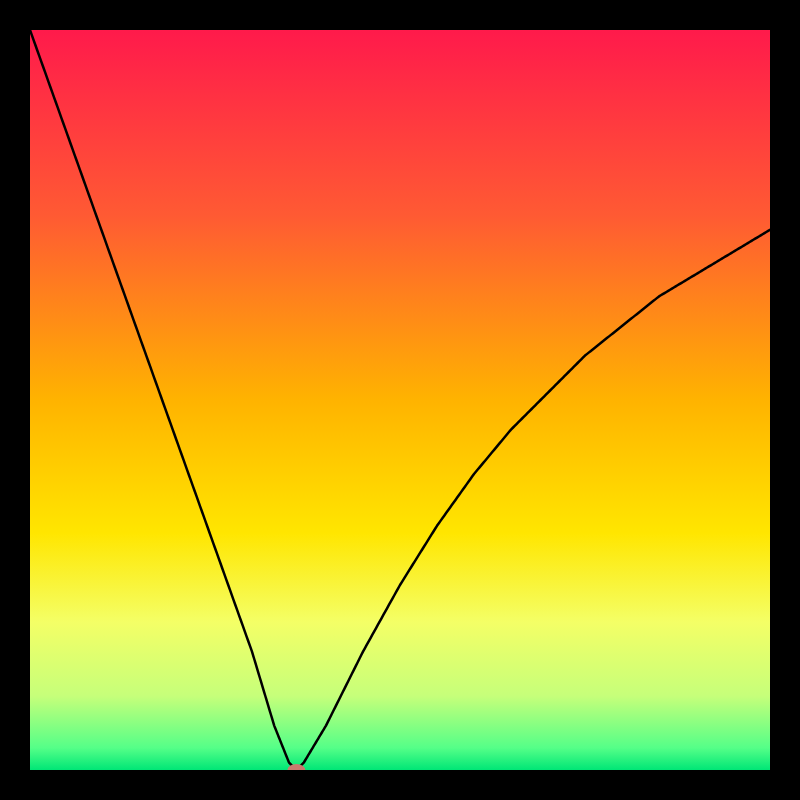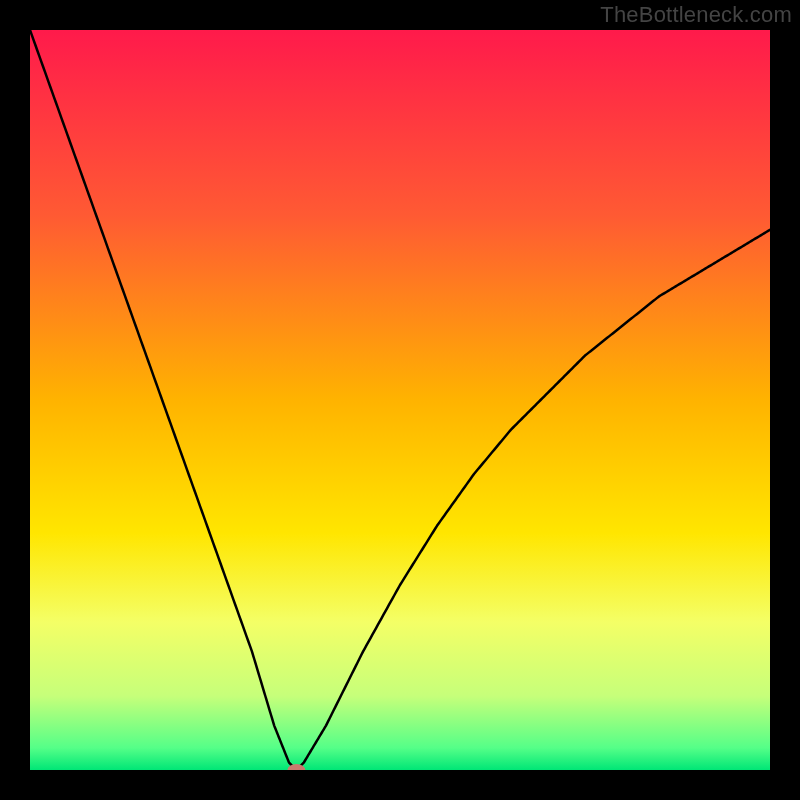--- a/index.html
+++ b/index.html
@@ -39,21 +39,20 @@
     display: block;
     width: 740px;
     height: 740px;
   }
 </style>
 </head>
 <body>
 
 <div class="frame">
 
-  <div class="watermark">TheBottleneck.com</div>
 
   <div class="plot">
     <svg id="plot-svg" viewBox="0 0 740 740" preserveAspectRatio="none">
       <defs>
         <linearGradient id="bg-grad" x1="0" y1="0" x2="0" y2="1">
             <stop offset="0%" stop-color="#ff1a4b"></stop>
             <stop offset="25%" stop-color="#ff5a33"></stop>
             <stop offset="50%" stop-color="#ffb300"></stop>
             <stop offset="68%" stop-color="#ffe600"></stop>
             <stop offset="80%" stop-color="#f4ff66"></stop>

